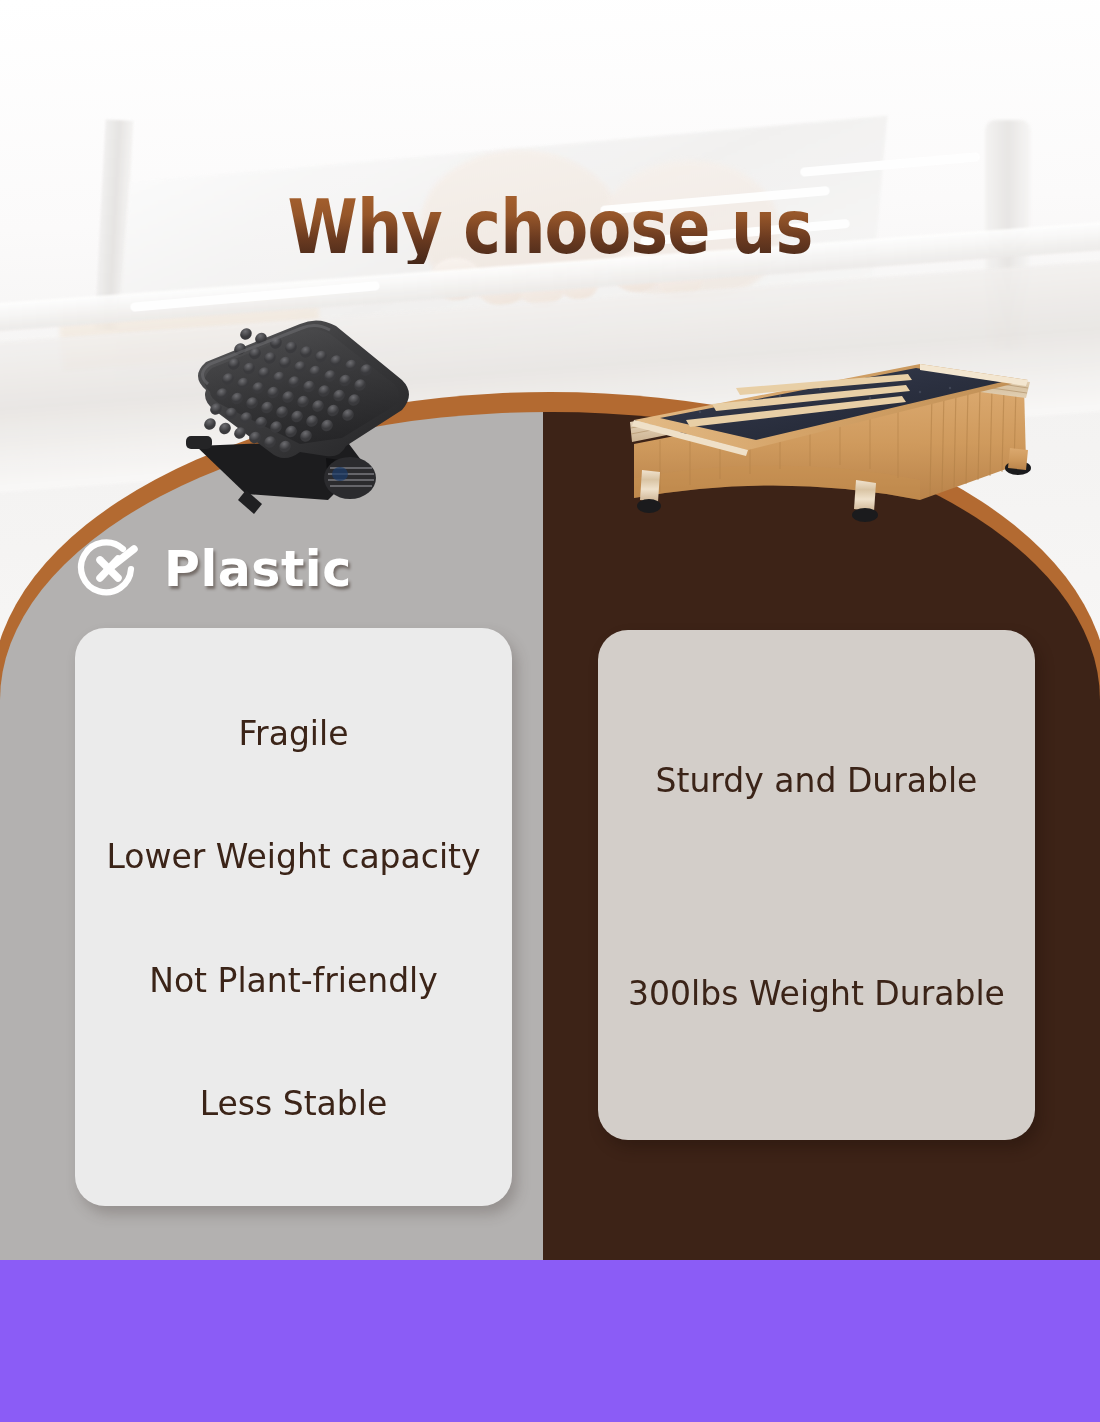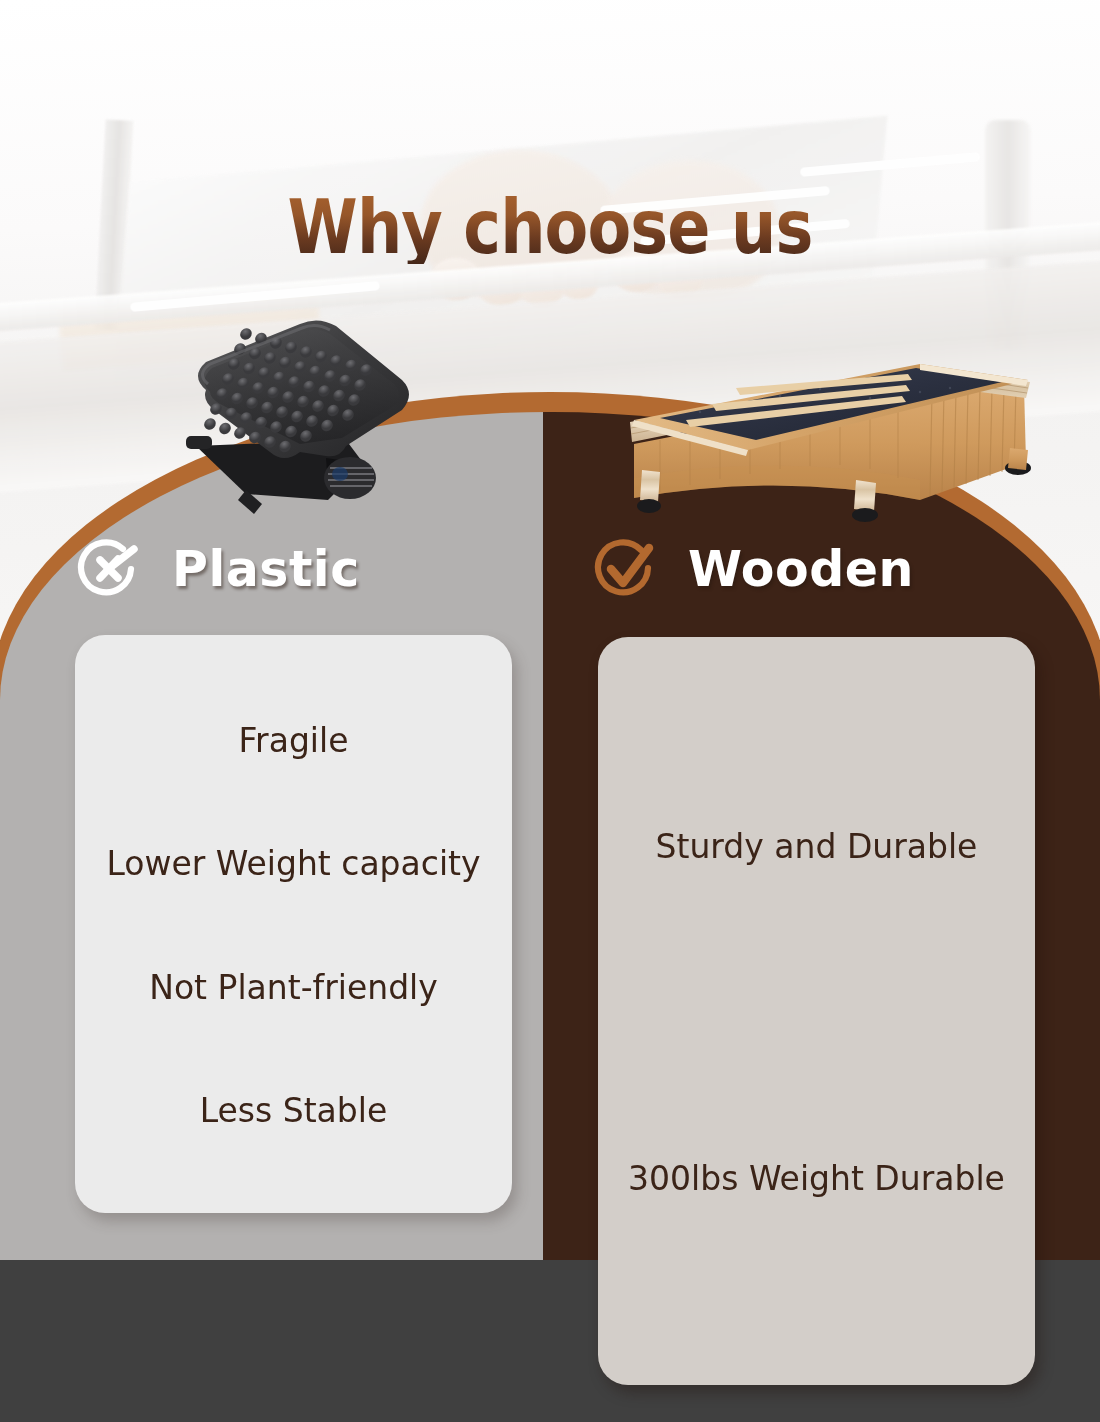--- a/index.html
+++ b/index.html
@@ -4,21 +4,21 @@
 <style>
   * { margin:0; padding:0; box-sizing:border-box; }
   html,body{ background:#fff; }
   body {
     width:1100px; height:1422px;
     font-family:"Liberation Sans", sans-serif;
     position:relative; overflow:hidden;
   }
 
   
-  #stage { position:absolute; inset:0; background:#404040; }
+  #stage { position:absolute; inset:0; background:#8b5cf6; }
 
   
   .bg-photo { position:absolute; left:0; top:0; width:1100px; height:640px; overflow:hidden; }
   .bg-wash {
     position:absolute; inset:0;
     background:
       linear-gradient(178deg, #ffffff 0%, #fbfafa 34%, #f3f2f1 62%, #f7f6f5 100%);
   }
   .bg-deskedge{
     position:absolute; left:-40px; top:300px; width:1220px; height:150px;
@@ -102,49 +102,48 @@
     border-top-left-radius:548px 288px;
     border-top-right-radius:548px 288px;
     overflow:hidden;
     display:flex;
   }
   .half-left{ width:551px; height:100%; background:#b3b1b0; }
   .half-right{ width:565px; height:100%; background:#3d2317; }
 
   
   .head-row{
-    position:absolute; display:flex; align-items:center; gap:30px; z-index:7;
+    position:absolute; display:flex; align-items:center; gap:22px; z-index:7;
   }
   .head-left{ left:76px; top:536px; }
   .head-right{ left:592px; top:536px; }
   .head-label{
     font-family:"DejaVu Sans", sans-serif;
     font-size:49px; font-weight:600; color:#ffffff;
     letter-spacing:.5px;
     text-shadow:2px 3px 3px rgba(40,25,15,.45);
   }
   .icon-badge{ width:66px; height:66px; display:block; }
 
   
   .card{
     position:absolute; z-index:6;
     border-radius:30px;
     display:flex; flex-direction:column;
     justify-content:space-around;
     align-items:center;
     padding:44px 18px 40px;
-    margin-top:7px;
   }
   .card-left{
     left:75px; top:628px; width:437px; height:578px;
     background:#ebebeb;
     box-shadow:5px 8px 14px rgba(60,50,45,.26);
   }
   .card-right{
-    left:598px; top:630px; width:437px; height:748px;
+    left:598px; top:630px; width:437px; height:510px;
     background:#d3cec9;
     box-shadow:5px 8px 14px rgba(30,16,10,.34);
   }
   .feature{
     font-family:"DejaVu Sans", sans-serif;
     font-size:33px;
     font-weight:400;
     color:#3b2418;
     text-align:center;
     line-height:1.15;
@@ -412,29 +411,20 @@
       <svg width="66" height="66" viewBox="0 0 66 66">
         <path d="M47 13 A25 25 0 1 0 55 33" fill="none" stroke="#ffffff" stroke-width="6.2" stroke-linecap="round"></path>
         <line x1="24" y1="24" x2="42" y2="42" stroke="#ffffff" stroke-width="7.5" stroke-linecap="round"></line>
         <line x1="42" y1="23" x2="24" y2="42" stroke="#ffffff" stroke-width="7.5" stroke-linecap="round"></line>
         <line x1="35" y1="31" x2="58" y2="13" stroke="#ffffff" stroke-width="7.5" stroke-linecap="round"></line>
       </svg>
     </span>
     <span class="head-label">Plastic</span>
   </div>
 
-  <div class="head-row head-right">
-    <span class="icon-badge">
-      <svg width="66" height="66" viewBox="0 0 66 66">
-        <path d="M49 14 A25 25 0 1 0 56 32" fill="none" stroke="#b3692f" stroke-width="6.2" stroke-linecap="round"></path>
-        <path d="M19 33 L31 47 L57 12" fill="none" stroke="#b3692f" stroke-width="8.5" stroke-linecap="round" stroke-linejoin="round"></path>
-      </svg>
-    </span>
-    <span class="head-label">Wooden</span>
-  </div>
 
   <div class="card card-left">
     <div class="feature">Fragile</div>
     <div class="feature">Lower Weight capacity</div>
     <div class="feature">Not Plant-friendly</div>
     <div class="feature">Less Stable</div>
   </div>
 
   <div class="card card-right">
     <div class="feature">Sturdy and Durable</div>

